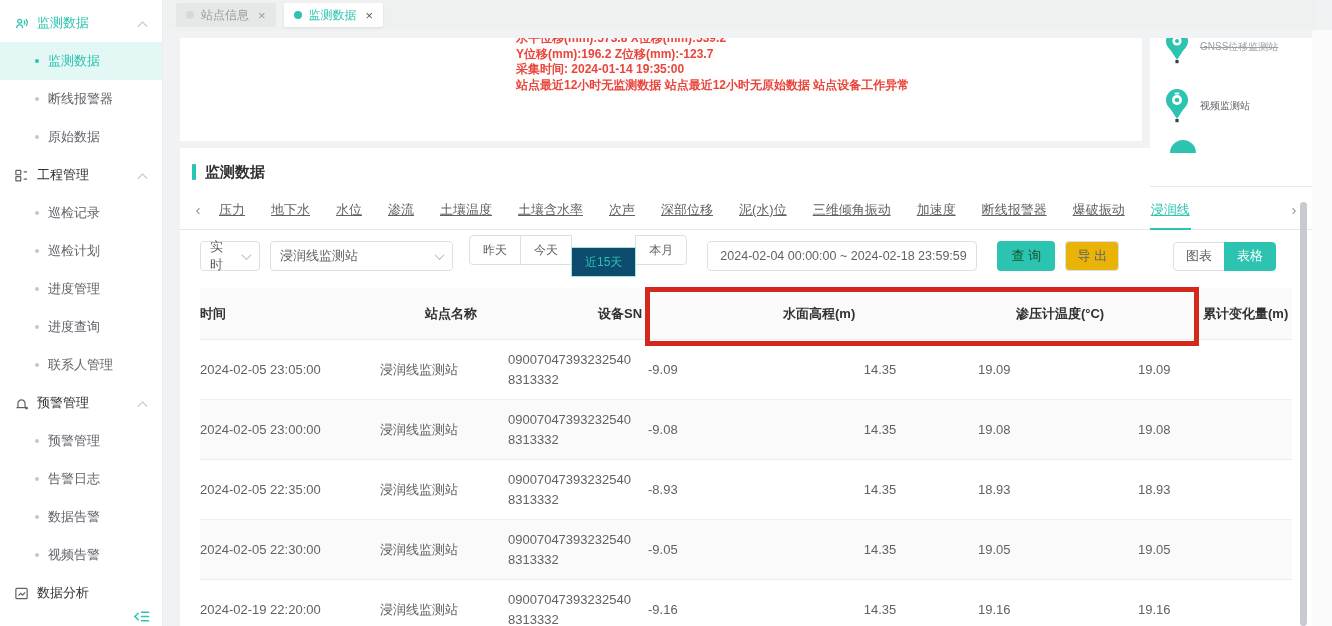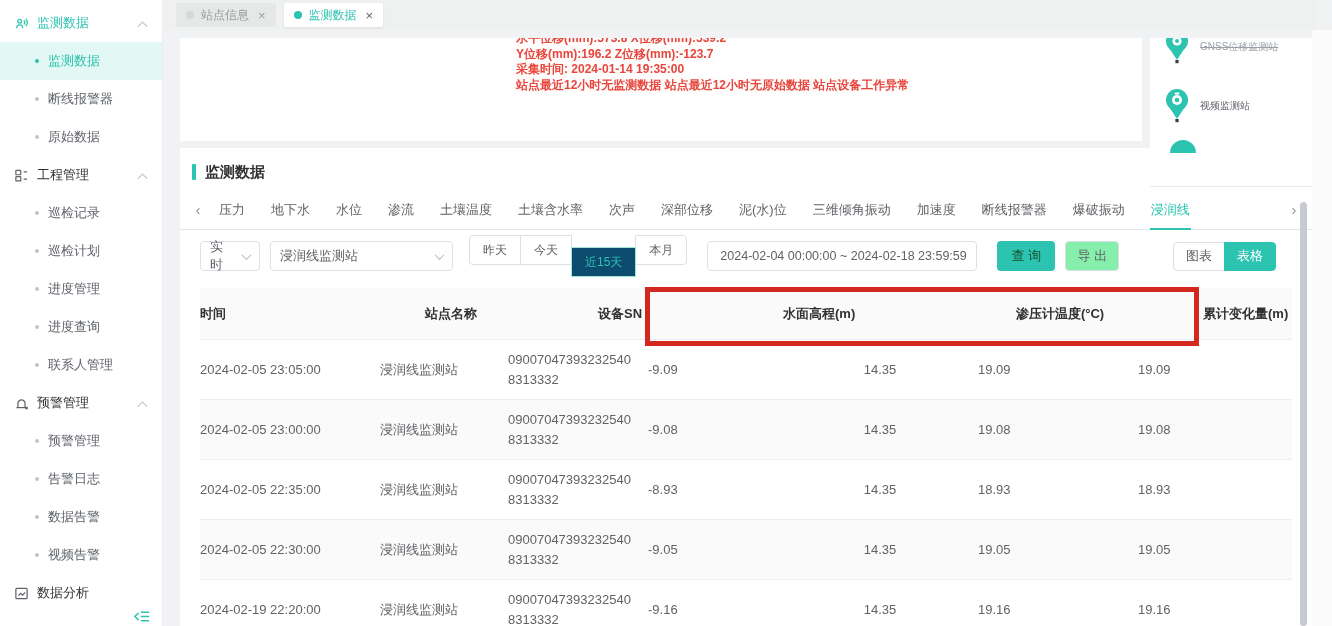--- a/index.html
+++ b/index.html
@@ -63,38 +63,38 @@
 
   
   #data-panel{position:absolute; left:17px; top:118px; width:1132px; height:478px; background:#fff; overflow:hidden;}
   .panel-title-row{display:flex; align-items:center; gap:9px; margin:13px 0 0 12px; font-size:15px; font-weight:bold; color:#303133; height:22px;}
   .tbar{width:4px; height:16px; background:var(--accent); border-radius:1px;}
 
   .type-tabs{display:flex; align-items:center; height:40px; margin-top:7px; border-bottom:1px solid #e4e7ed; padding:0 10px; color:#606266;}
   .tt-arrow{width:16px; font-size:15px; color:#909399; cursor:pointer; text-align:center;}
   .tt-arrow.right{margin-left:auto; color:#909399;}
   #type-tab-list{display:flex; height:40px;}
-  .ttab{padding:0 13px; line-height:40px; font-size:13px; cursor:pointer; position:relative; white-space:nowrap;}
+  .ttab{padding:0 13px; line-height:40px; font-size:13px; cursor:pointer; position:relative; white-space:nowrap;text-decoration:underline;}
   .ttab.active{color:var(--accent);}
   .ttab.active::after{content:""; position:absolute; left:12px; right:12px; bottom:0; height:2px; background:var(--accent);}
 
   .filters{display:flex; align-items:center; margin-top:10px; padding:0 20px; height:32px;}
   .sel{height:30px; border:1px solid #dcdfe6; border-radius:4px; background:#fff; display:flex; align-items:center; justify-content:space-between; padding:0 9px; font-size:13px; color:#606266; cursor:pointer;}
   .sel .car{width:7px; height:7px; border-right:1.4px solid #b6b9bf; border-bottom:1.4px solid #b6b9bf; transform:rotate(45deg) translate(-1px,-1px); margin-left:8px;}
   #interval-select{width:60px;}
   #station-select{width:183px; margin-left:10px;}
   #quick-ranges{display:flex; margin-left:16px;}
   .qbtn{height:30px; padding:0 13px; font-size:12px; color:#606266; background:#fff; border:1px solid #dcdfe6; margin-left:-1px; cursor:pointer; display:flex; align-items:center; position:relative;}
   .qbtn:first-child{border-radius:4px 0 0 4px; margin-left:0;}
   .qbtn:last-child{border-radius:0 4px 4px 0;}
   .qbtn.active{color:var(--accent); background:#0c4a6e; border-color:#9fe5da; z-index:1;margin-top:12px;}
   .datebox{height:30px; width:270px; border:1px solid #dcdfe6; border-radius:4px; background:#fff; display:flex; align-items:center; padding:0 12px; font-size:12.5px; color:#606266; margin-left:20px; white-space:nowrap; overflow:hidden;}
   .btn{height:30px; border-radius:4px; font-size:13px; display:flex; align-items:center; justify-content:center; cursor:pointer;}
   #query-btn{width:58px; background:var(--accent); color:#14532d; border:none; margin-left:20px;}
-  #export-btn{width:54px; background:#86efac; color:#606266; border:1px solid #dcdfe6; margin-left:10px;}
+  #export-btn{width:54px; background:#eab308; color:#606266; border:1px solid #dcdfe6; margin-left:10px;}
   #view-toggle{display:flex; margin-left:auto; margin-right:16px;}
   .vbtn{height:29px; padding:0 12px; font-size:13px; display:flex; align-items:center; border:1px solid #dcdfe6; background:#fff; color:#606266; cursor:pointer; margin-left:-1px;text-align:right;}
   .vbtn:first-child{border-radius:4px 0 0 4px; margin-left:0;}
   .vbtn:last-child{border-radius:0 4px 4px 0;}
   .vbtn.active{background:var(--accent); border-color:var(--accent); color:#fff; z-index:1;}
 
   .tbl{margin:16px 20px 0; font-size:13px;}
   .thead{display:flex; align-items:center; background:#fafafa; height:52px; border-bottom:1px solid #ebeef5; font-weight:bold; color:#303133;gap:45px;}
   .tr{display:flex; align-items:center; min-height:60px; border-bottom:1px solid #ebeef5; color:#606266; background:#fff;}
   .tr.stripe{background:#fafafa;}

